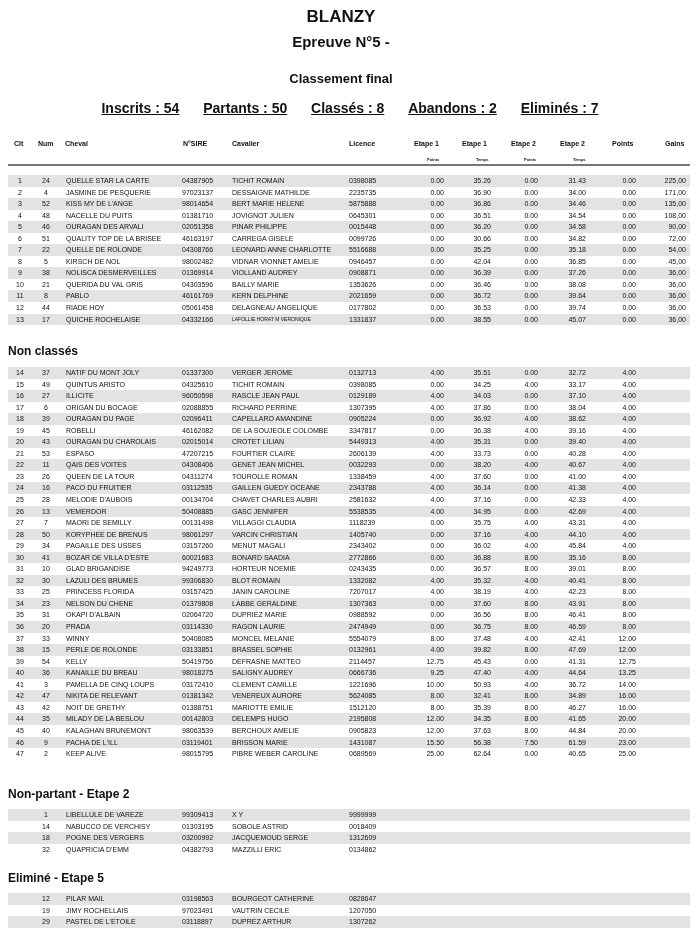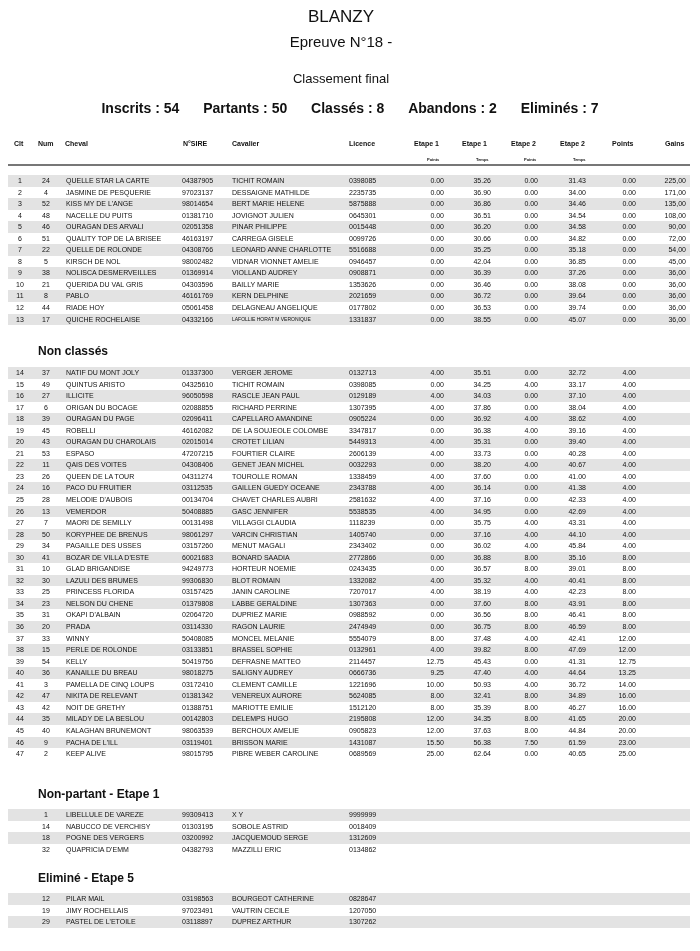--- a/index.html
+++ b/index.html
@@ -1,22 +1,22 @@
 <!DOCTYPE html>
 <html><head>
 <meta charset="utf-8">
 <style>
   html, body { margin: 0; padding: 0; background: #ffffff; }
   body { width: 700px; height: 951px; position: relative; font-family: "Liberation Sans", sans-serif; color: #111; overflow: hidden; }
-  .title { position: absolute; left: 0; width: 682px; text-align: center; font-weight: normal; }
+  .title { position: absolute; left: 0; width: 682px; text-align: center; font-weight: bold; }
   #t1 { top: 7px; font-size: 17px; }
   #t2 { top: 33px; font-size: 15px; }
   #t3 { top: 71px; font-size: 13px; }
   .stats { position: absolute; top: 100px; left: 0; width: 700px; text-align: center; font-weight: bold; font-size: 14px; }
-  .stats span { margin: 0 10px; }
+  .stats span { margin: 0 10px; text-decoration: underline; }
   .hdr { position: absolute; top: 140px; left: 0; width: 700px; font-size: 7px; font-weight: bold; }
   .hdr div { position: absolute; }
   .sub { position: absolute; top: 157px; font-size: 4px; font-weight: bold; }
   .rule { position: absolute; top: 164px; left: 8px; width: 682px; height: 2px; background: #777; }
   .tbl { position: absolute; left: 8px; width: 682px; }
   .row { position: relative; height: 11.55px; font-size: 7px; line-height: 11.55px; }
   .row.odd { background: #e3e3e3; }
   .row div { position: absolute; top: 0; white-space: nowrap; }
   .c-clt { left: 4px; width: 16px; text-align: center; }
   .c-num { left: 30px; width: 16px; text-align: center; }
@@ -24,27 +24,27 @@
   .c-sire { left: 174px; }
   .c-cav { left: 224px; }
   .c-cav.small { font-size: 5px; }
   .c-lic { left: 341px; }
   .c-e1p { left: 408px; width: 28px; text-align: right; }
   .c-e1t { left: 455px; width: 28px; text-align: right; }
   .c-e2p { left: 502px; width: 28px; text-align: right; }
   .c-e2t { left: 550px; width: 28px; text-align: right; }
   .c-pts { left: 600px; width: 28px; text-align: right; }
   .c-gains { left: 648px; width: 30px; text-align: right; }
-  .sec { position: absolute; left: 8px; font-size: 12px; font-weight: bold; margin-left: 30px; }
+  .sec { position: absolute; left: 8px; font-size: 12px; font-weight: bold; }
 </style>
 </head>
 <body>
 
 <div id="t1" class="title">BLANZY</div>
-<div id="t2" class="title">Epreuve N°18 -</div>
+<div id="t2" class="title">Epreuve N°5 -</div>
 <div id="t3" class="title">Classement final</div>
 
 <div class="stats">
   <span>Inscrits : 54</span>
   <span>Partants : 50</span>
   <span>Classés : 8</span>
   <span>Abandons : 2</span>
   <span>Eliminés : 7</span>
 </div>
 
@@ -726,21 +726,21 @@
       <div class="c-lic">0689569</div>
       <div class="c-e1p">25.00</div>
       <div class="c-e1t">62.64</div>
       <div class="c-e2p">0.00</div>
       <div class="c-e2t">40.65</div>
       <div class="c-pts">25.00</div>
       <div class="c-gains"></div>
     </div>
   </div>
 
-<div class="sec" style="top:787px">Non-partant - Etape 1</div>
+<div class="sec" style="top:787px">Non-partant - Etape 2</div>
 <div class="tbl" id="tbl-np" style="top:809px">
     <div class="row odd">
       <div class="c-clt"></div>
       <div class="c-num">1</div>
       <div class="c-chev">LIBELLULE DE VAREZE</div>
       <div class="c-sire">99309413</div>
       <div class="c-cav">X Y</div>
       <div class="c-lic">9999999</div>
       <div class="c-e1p"></div>
       <div class="c-e1t"></div>

